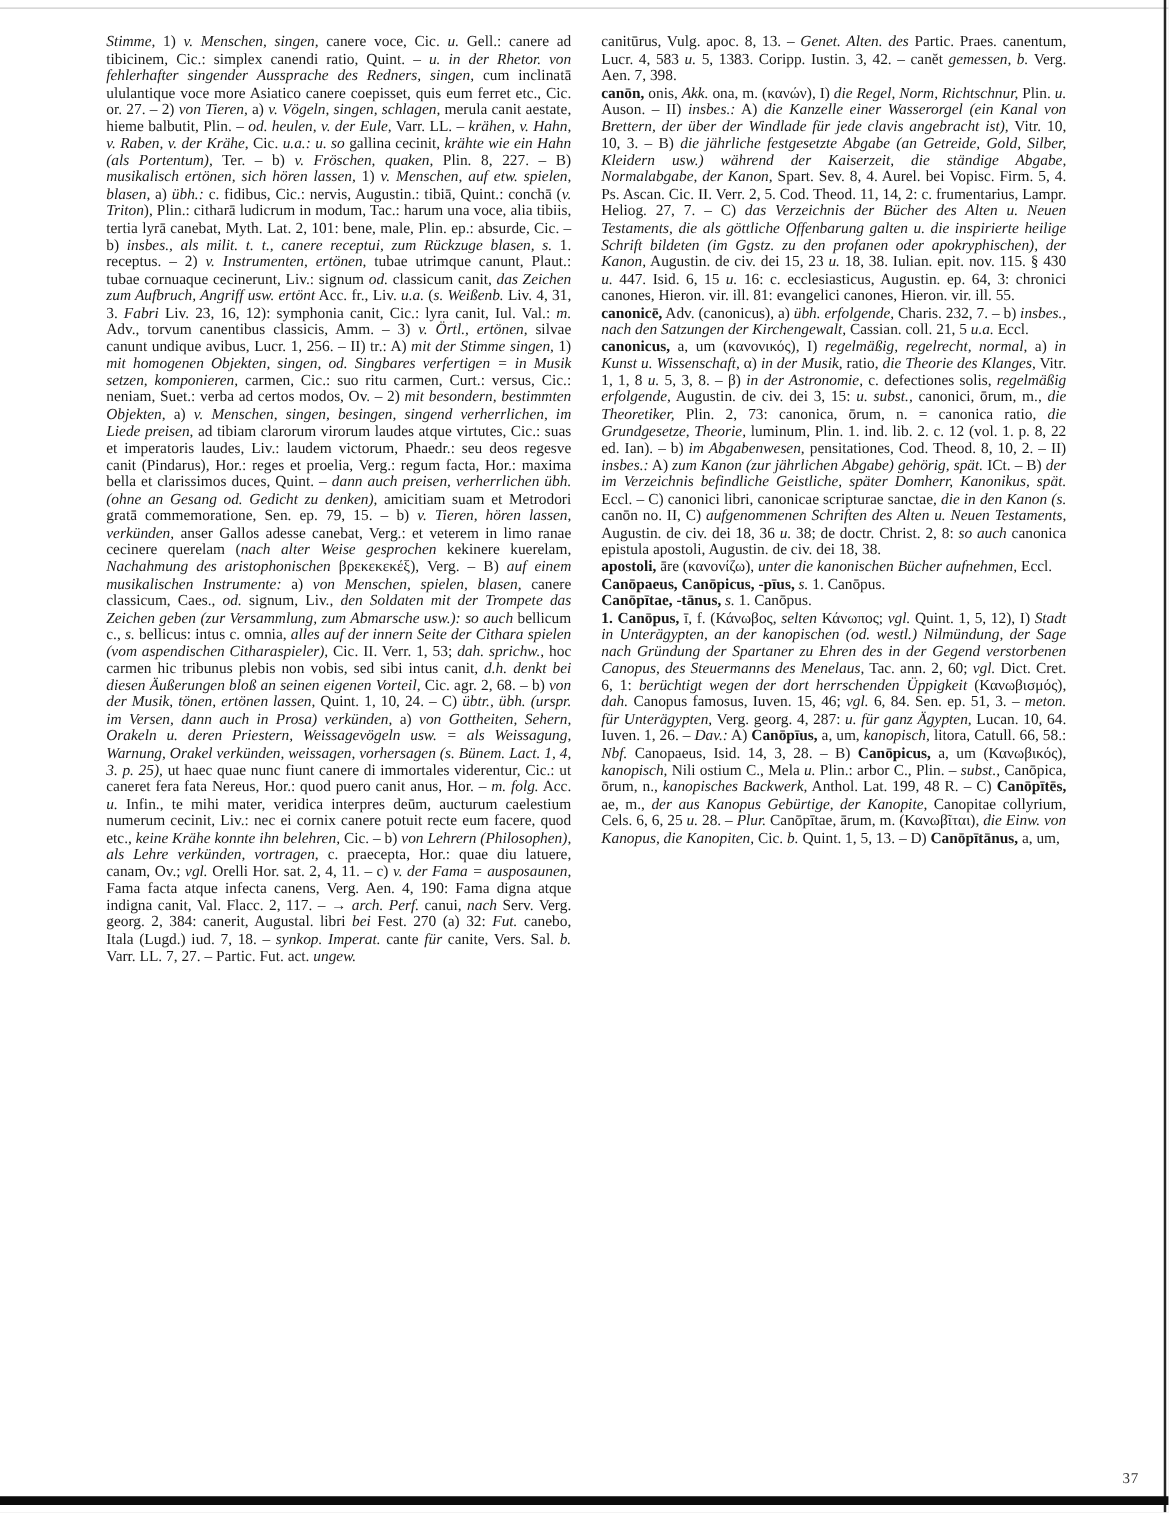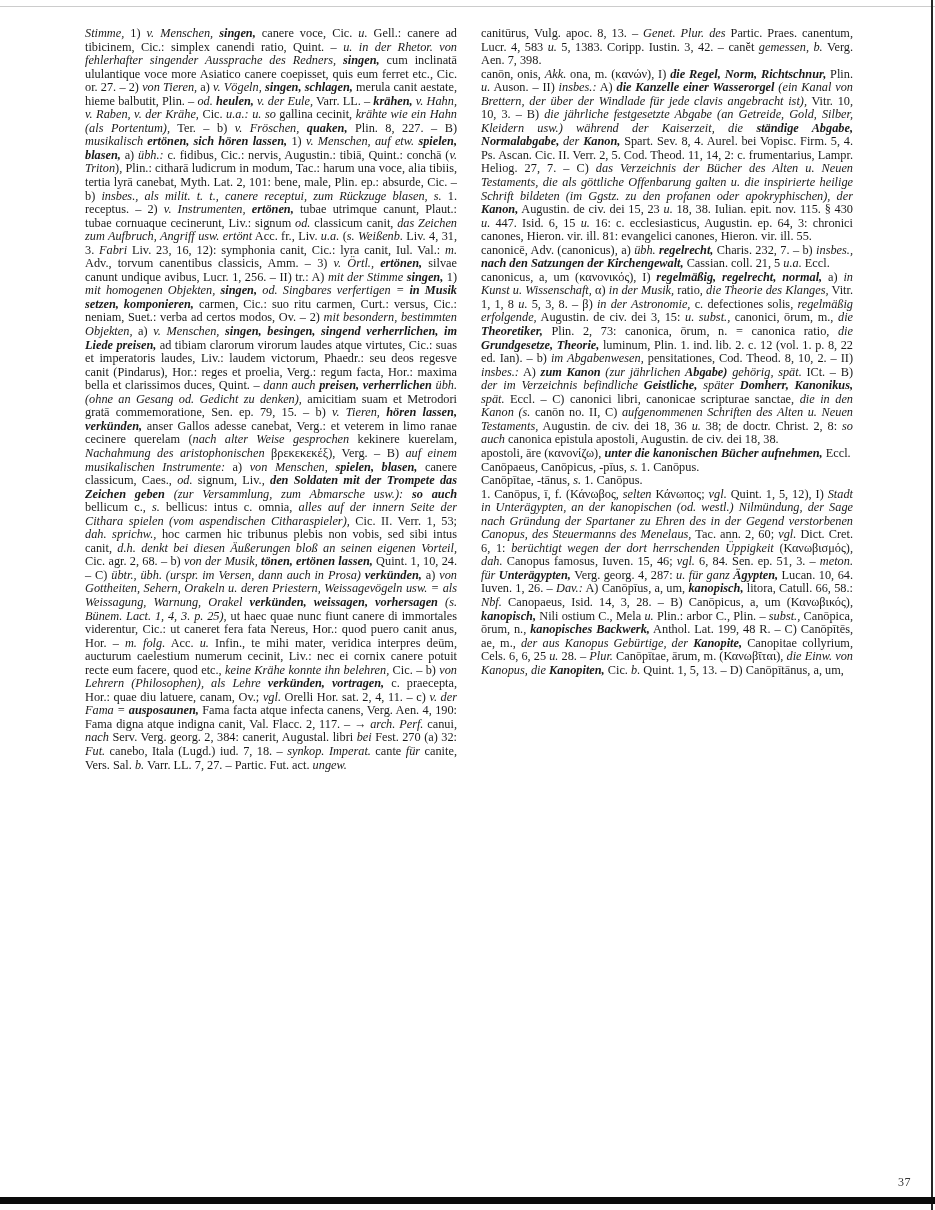--- a/index.html
+++ b/index.html
@@ -9,44 +9,44 @@
   }
   .columns {
     position:absolute; left:85px; top:27px; width:768px;
     display:flex; gap:24px;
   }
   .col {
     width:372px; font-size:12.3px; line-height:13.55px;
     text-align:justify; text-justify:inter-word;
   }
   .col p { margin:0; padding:0; }
-  .col b { font-weight:normal; font-style:normal; }
+  .col b { font-weight:bold; font-style:normal; }
   .col i { font-style:italic; }
-  .col .g { font-weight:bold; font-style:italic; }
+  .col .g { font-weight:normal; font-style:italic; }
   .page-number {
     position:absolute; right:24px; bottom:20px;
     font-size:12px; color:#333; letter-spacing:0.5px;
   }
   .edge-top   { position:absolute; top:6px; left:0; width:100%; height:1px; background:#cccccc; }
   .edge-right { position:absolute; top:0; right:2px; width:2px; height:100%; background:#262626; }
   .edge-bottom{ position:absolute; left:0; bottom:6px; width:100%; height:7px; background:#0b0b0b; }
 </style>
 </head>
 <body>
 
 <div class="sheet">
   <div class="edge-top"></div>
   <div class="columns">
     <div class="col">
         <p><i>Stimme,</i> 1) <i>v. Menschen,</i> <span class="g">singen,</span> canere voce, Cic. <i>u.</i> Gell.: canere ad tibicinem, Cic.: simplex canendi ratio, Quint. – <i>u. in der Rhetor. von fehlerhafter singender Aussprache des Redners,</i> <span class="g">singen,</span> cum inclinatā ululantique voce more Asiatico canere coepisset, quis eum ferret etc., Cic. or. 27. – 2) <i>von Tieren,</i> a) <i>v. Vögeln,</i> <span class="g">singen, schlagen,</span> merula canit aestate, hieme balbutit, Plin. – <i>od.</i> <span class="g">heulen,</span> <i>v. der Eule,</i> Varr. LL. – <span class="g">krähen,</span> <i>v. Hahn, v. Raben, v. der Krähe,</i> Cic. <i>u.a.: u. so</i> gallina cecinit, <i>krähte wie ein Hahn (als Portentum),</i> Ter. – b) <i>v. Fröschen,</i> <span class="g">quaken,</span> Plin. 8, 227. – B) <i>musikalisch</i> <span class="g">ertönen, sich hören lassen,</span> 1) <i>v. Menschen, auf etw.</i> <span class="g">spielen, blasen,</span> a) <i>übh.:</i> c. fidibus, Cic.: nervis, Augustin.: tibiā, Quint.: conchā (<i>v. Triton</i>), Plin.: citharā ludicrum in modum, Tac.: harum una voce, alia tibiis, tertia lyrā canebat, Myth. Lat. 2, 101: bene, male, Plin. ep.: absurde, Cic. – b) <i>insbes., als milit. t. t., canere receptui, zum Rückzuge blasen, s.</i> 1. receptus. – 2) <i>v. Instrumenten,</i> <span class="g">ertönen,</span> tubae utrimque canunt, Plaut.: tubae cornuaque cecinerunt, Liv.: signum <i>od.</i> classicum canit, <i>das Zeichen zum Aufbruch, Angriff usw. ertönt</i> Acc. fr., Liv. <i>u.a.</i> (<i>s. Weißenb.</i> Liv. 4, 31, 3. <i>Fabri</i> Liv. 23, 16, 12): symphonia canit, Cic.: lyra canit, Iul. Val.: <i>m.</i> Adv., torvum canentibus classicis, Amm. – 3) <i>v. Örtl.,</i> <span class="g">ertönen,</span> silvae canunt undique avibus, Lucr. 1, 256. – II) tr.: A) <i>mit der Stimme</i> <span class="g">singen,</span> 1) <i>mit homogenen Objekten,</i> <span class="g">singen,</span> <i>od. Singbares verfertigen =</i> <span class="g">in Musik setzen, komponieren,</span> carmen, Cic.: suo ritu carmen, Curt.: versus, Cic.: neniam, Suet.: verba ad certos modos, Ov. – 2) <i>mit besondern, bestimmten Objekten,</i> a) <i>v. Menschen,</i> <span class="g">singen, besingen, singend verherrlichen, im Liede preisen,</span> ad tibiam clarorum virorum laudes atque virtutes, Cic.: suas et imperatoris laudes, Liv.: laudem victorum, Phaedr.: seu deos regesve canit (Pindarus), Hor.: reges et proelia, Verg.: regum facta, Hor.: maxima bella et clarissimos duces, Quint. – <i>dann auch</i> <span class="g">preisen, verherrlichen</span> <i>übh. (ohne an Gesang od. Gedicht zu denken),</i> amicitiam suam et Metrodori gratā commemoratione, Sen. ep. 79, 15. – b) <i>v. Tieren,</i> <span class="g">hören lassen, verkünden,</span> anser Gallos adesse canebat, Verg.: et veterem in limo ranae cecinere querelam (<i>nach alter Weise gesprochen</i> kekinere kuerelam, <i>Nachahmung des aristophonischen</i> βρεκεκεκέξ), Verg. – B) <i>auf einem musikalischen Instrumente:</i> a) <i>von Menschen,</i> <span class="g">spielen, blasen,</span> canere classicum, Caes., <i>od.</i> signum, Liv., <span class="g">den Soldaten mit der Trompete das Zeichen geben</span> <i>(zur Versammlung, zum Abmarsche usw.):</i> <span class="g">so auch</span> bellicum c., <i>s.</i> bellicus: intus c. omnia, <i>alles auf der innern Seite der Cithara spielen (vom aspendischen Citharaspieler),</i> Cic. II. Verr. 1, 53; <i>dah. sprichw.,</i> hoc carmen hic tribunus plebis non vobis, sed sibi intus canit, <i>d.h. denkt bei diesen Äußerungen bloß an seinen eigenen Vorteil,</i> Cic. agr. 2, 68. – b) <i>von der Musik,</i> <span class="g">tönen, ertönen lassen,</span> Quint. 1, 10, 24. – C) <i>übtr., übh. (urspr. im Versen, dann auch in Prosa)</i> <span class="g">verkünden,</span> a) <i>von Gottheiten, Sehern, Orakeln u. deren Priestern, Weissagevögeln usw. = als Weissagung, Warnung, Orakel</i> <span class="g">verkünden, weissagen, vorhersagen</span> <i>(s. Bünem. Lact. 1, 4, 3. p. 25),</i> ut haec quae nunc fiunt canere di immortales viderentur, Cic.: ut caneret fera fata Nereus, Hor.: quod puero canit anus, Hor. – <i>m. folg.</i> Acc. <i>u.</i> Infin., te mihi mater, veridica interpres deūm, aucturum caelestium numerum cecinit, Liv.: nec ei cornix canere potuit recte eum facere, quod etc., <i>keine Krähe konnte ihn belehren,</i> Cic. – b) <i>von Lehrern (Philosophen), als Lehre</i> <span class="g">verkünden, vortragen,</span> c. praecepta, Hor.: quae diu latuere, canam, Ov.; <i>vgl.</i> Orelli Hor. sat. 2, 4, 11. – c) <i>v. der Fama =</i> <span class="g">ausposaunen,</span> Fama facta atque infecta canens, Verg. Aen. 4, 190: Fama digna atque indigna canit, Val. Flacc. 2, 117. – → <i>arch. Perf.</i> canui, <i>nach</i> Serv. Verg. georg. 2, 384: canerit, Augustal. libri <i>bei</i> Fest. 270 (a) 32: <i>Fut.</i> canebo, Itala (Lugd.) iud. 7, 18. – <i>synkop. Imperat.</i> cante <i>für</i> canite, Vers. Sal. <i>b.</i> Varr. LL. 7, 27. – Partic. Fut. act. <i>ungew.</i></p>
       </div>
     <div class="col">
-        <p>canitūrus, Vulg. apoc. 8, 13. – <i>Genet. Plur. des</i> Partic. Praes. canentum, Lucr. 4, 583 <i>u.</i> 5, 1383. Coripp. Iustin. 3, 42. – canĕt <i>gemessen,</i> <i>b.</i> Verg. Aen. 7, 398.</p>
+        <p>canitūrus, Vulg. apoc. 8, 13. – <i>Genet. Alten. des</i> Partic. Praes. canentum, Lucr. 4, 583 <i>u.</i> 5, 1383. Coripp. Iustin. 3, 42. – canĕt <i>gemessen,</i> <i>b.</i> Verg. Aen. 7, 398.</p>
         <p><b>canōn,</b> onis, <i>Akk.</i> ona, m. (κανών), I) <span class="g">die Regel, Norm, Richtschnur,</span> Plin. <i>u.</i> Auson. – II) <i>insbes.:</i> A) <span class="g">die Kanzelle einer Wasserorgel</span> <i>(ein Kanal von Brettern, der über der Windlade für jede clavis angebracht ist),</i> Vitr. 10, 10, 3. – B) <i>die jährliche festgesetzte Abgabe (an Getreide, Gold, Silber, Kleidern usw.) während der Kaiserzeit, die</i> <span class="g">ständige Abgabe, Normalabgabe,</span> <i>der</i> <span class="g">Kanon,</span> Spart. Sev. 8, 4. Aurel. bei Vopisc. Firm. 5, 4. Ps. Ascan. Cic. II. Verr. 2, 5. Cod. Theod. 11, 14, 2: c. frumentarius, Lampr. Heliog. 27, 7. – C) <i>das Verzeichnis der Bücher des Alten u. Neuen Testaments, die als göttliche Offenbarung galten u. die inspirierte heilige Schrift bildeten (im Ggstz. zu den profanen oder apokryphischen), der</i> <span class="g">Kanon,</span> Augustin. de civ. dei 15, 23 <i>u.</i> 18, 38. Iulian. epit. nov. 115. § 430 <i>u.</i> 447. Isid. 6, 15 <i>u.</i> 16: c. ecclesiasticus, Augustin. ep. 64, 3: chronici canones, Hieron. vir. ill. 81: evangelici canones, Hieron. vir. ill. 55.</p>
-        <p><b>canonicē,</b> Adv. (canonicus), a) <i>übh.</i> <span class="g">regelrecht,</span> Charis. 232, 7. – b) <i>insbes.,</i> <span class="g">nach den Satzungen der Kirchengewalt,</span> Cassian. coll. 21, 5 <i>u.a.</i> Eccl.</p>
+        <p><b>canonicē,</b> Adv. (canonicus), a) <i>übh.</i> <span class="g">erfolgende,</span> Charis. 232, 7. – b) <i>insbes.,</i> <span class="g">nach den Satzungen der Kirchengewalt,</span> Cassian. coll. 21, 5 <i>u.a.</i> Eccl.</p>
         <p><b>canonicus,</b> a, um (κανονικός), I) <span class="g">regelmäßig, regelrecht, normal,</span> a) <i>in Kunst u. Wissenschaft,</i> α) <i>in der Musik,</i> ratio, <i>die Theorie des Klanges,</i> Vitr. 1, 1, 8 <i>u.</i> 5, 3, 8. – β) <i>in der Astronomie,</i> c. defectiones solis, <i>regelmäßig erfolgende,</i> Augustin. de civ. dei 3, 15: <i>u. subst.,</i> canonici, ōrum, m., <i>die</i> <span class="g">Theoretiker,</span> Plin. 2, 73: canonica, ōrum, n. = canonica ratio, <i>die</i> <span class="g">Grundgesetze, Theorie,</span> luminum, Plin. 1. ind. lib. 2. c. 12 (vol. 1. p. 8, 22 ed. Ian). – b) <i>im Abgabenwesen,</i> pensitationes, Cod. Theod. 8, 10, 2. – II) <i>insbes.:</i> A) <span class="g">zum Kanon</span> <i>(zur jährlichen</i> <span class="g">Abgabe)</span> <i>gehörig, spät.</i> ICt. – B) <i>der im Verzeichnis befindliche</i> <span class="g">Geistliche,</span> <i>später</i> <span class="g">Domherr, Kanonikus,</span> <i>spät.</i> Eccl. – C) canonici libri, canonicae scripturae sanctae, <i>die in den Kanon (s.</i> canōn no. II, C) <i>aufgenommenen Schriften des Alten u. Neuen Testaments,</i> Augustin. de civ. dei 18, 36 <i>u.</i> 38; de doctr. Christ. 2, 8: <i>so auch</i> canonica epistula apostoli, Augustin. de civ. dei 18, 38.</p>
         <p><b>apostoli,</b> āre (κανονίζω), <span class="g">unter die kanonischen Bücher aufnehmen,</span> Eccl.</p>
         <p><b>Canōpaeus, Canōpicus, -pīus,</b> <i>s.</i> 1. Canōpus.</p>
         <p><b>Canōpītae, -tānus,</b> <i>s.</i> 1. Canōpus.</p>
         <p><b>1. Canōpus,</b> ī, f. (Κάνωβος, <i>selten</i> Κάνωπος; <i>vgl.</i> Quint. 1, 5, 12), I) <i>Stadt in Unterägypten, an der kanopischen (od. westl.) Nilmündung, der Sage nach Gründung der Spartaner zu Ehren des in der Gegend verstorbenen Canopus, des Steuermanns des Menelaus,</i> Tac. ann. 2, 60; <i>vgl.</i> Dict. Cret. 6, 1: <i>berüchtigt wegen der dort herrschenden Üppigkeit</i> (Κανωβισμός), <i>dah.</i> Canopus famosus, Iuven. 15, 46; <i>vgl.</i> 6, 84. Sen. ep. 51, 3. – <i>meton. für</i> <span class="g">Unterägypten,</span> Verg. georg. 4, 287: <i>u. für ganz</i> <span class="g">Ägypten,</span> Lucan. 10, 64. Iuven. 1, 26. – <i>Dav.:</i> A) <b>Canōpīus,</b> a, um, <span class="g">kanopisch,</span> litora, Catull. 66, 58.: <i>Nbf.</i> Canopaeus, Isid. 14, 3, 28. – B) <b>Canōpicus,</b> a, um (Κανωβικός), <span class="g">kanopisch,</span> Nili ostium C., Mela <i>u.</i> Plin.: arbor C., Plin. – <i>subst.,</i> Canōpica, ōrum, n., <span class="g">kanopisches Backwerk,</span> Anthol. Lat. 199, 48 R. – C) <b>Canōpītēs,</b> ae, m., <i>der aus Kanopus Gebürtige, der</i> <span class="g">Kanopite,</span> Canopitae collyrium, Cels. 6, 6, 25 <i>u.</i> 28. – <i>Plur.</i> Canōpītae, ārum, m. (Κανωβῖται), <i>die Einw. von Kanopus, die</i> <span class="g">Kanopiten,</span> Cic. <i>b.</i> Quint. 1, 5, 13. – D) <b>Canōpītānus,</b> a, um,</p>
       </div>
   </div>
   <div class="page-number">37</div>
   <div class="edge-right"></div>
   <div class="edge-bottom"></div>

